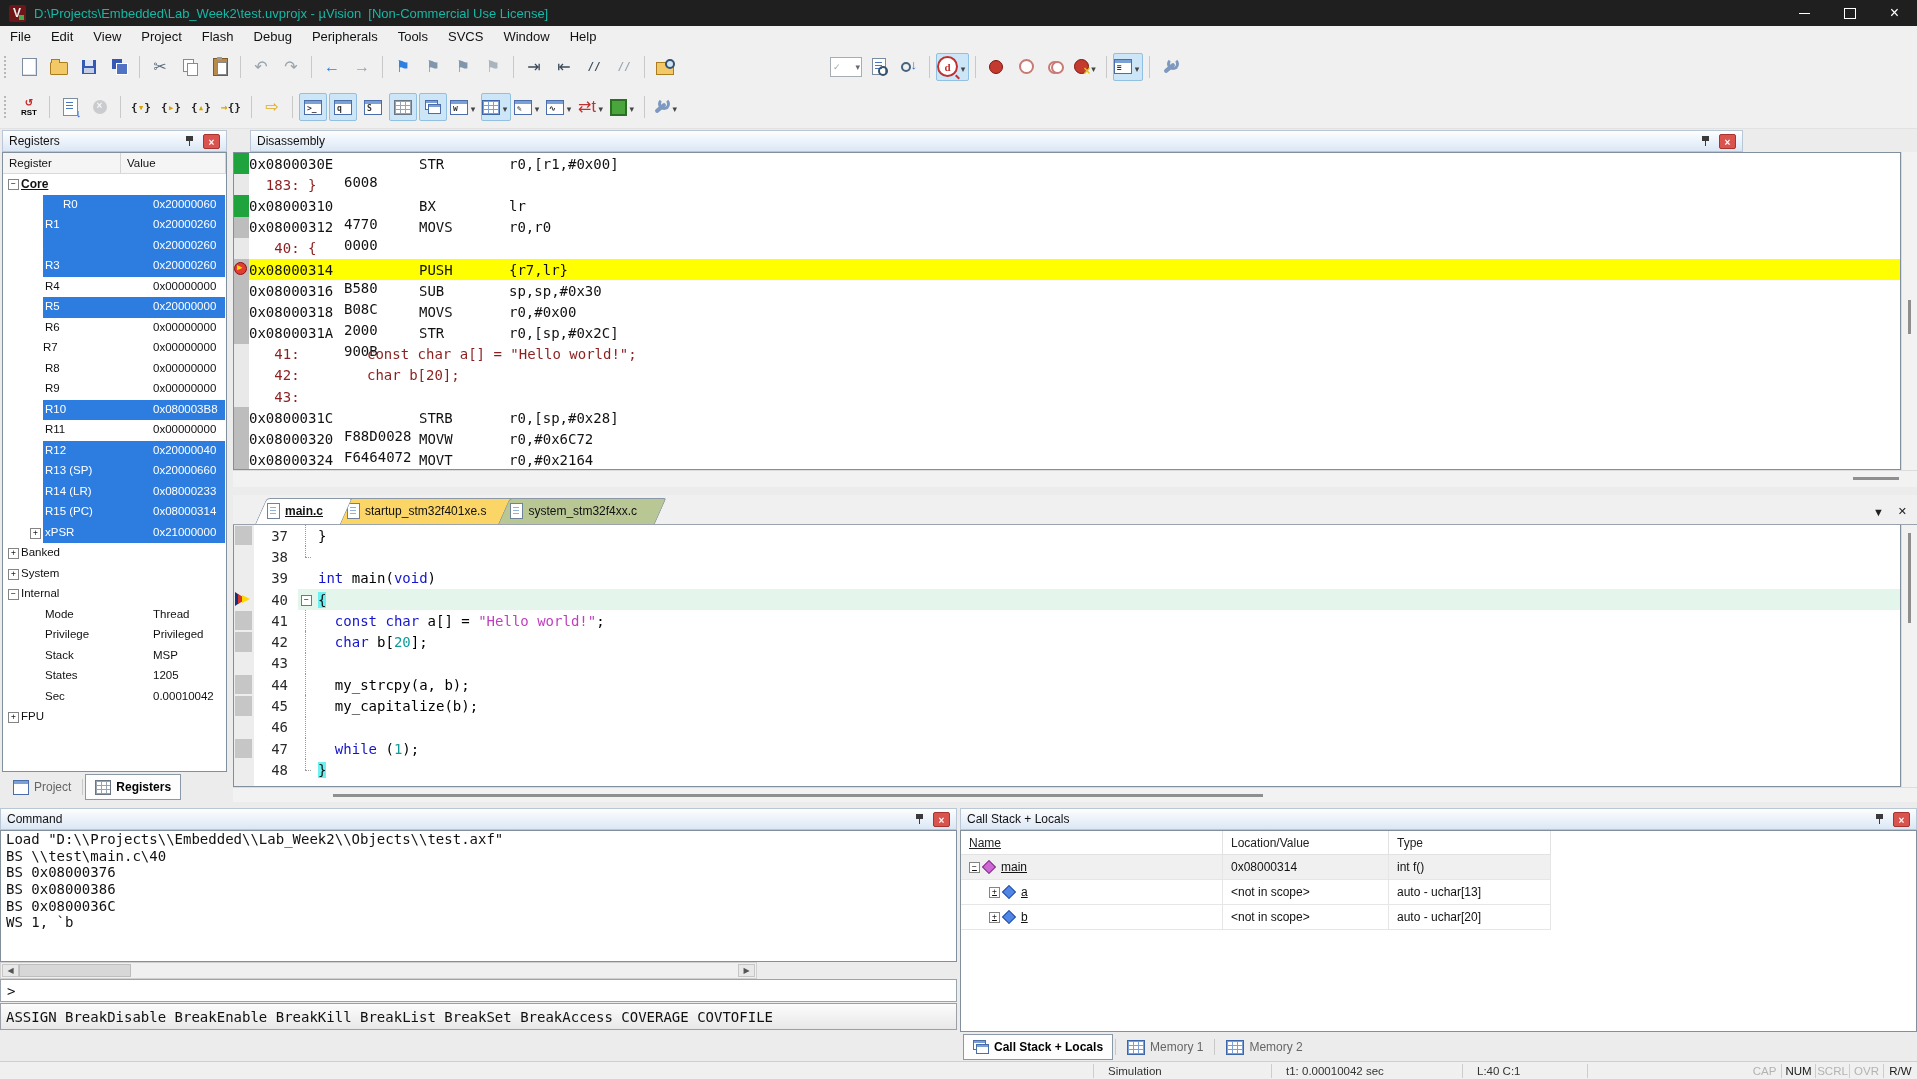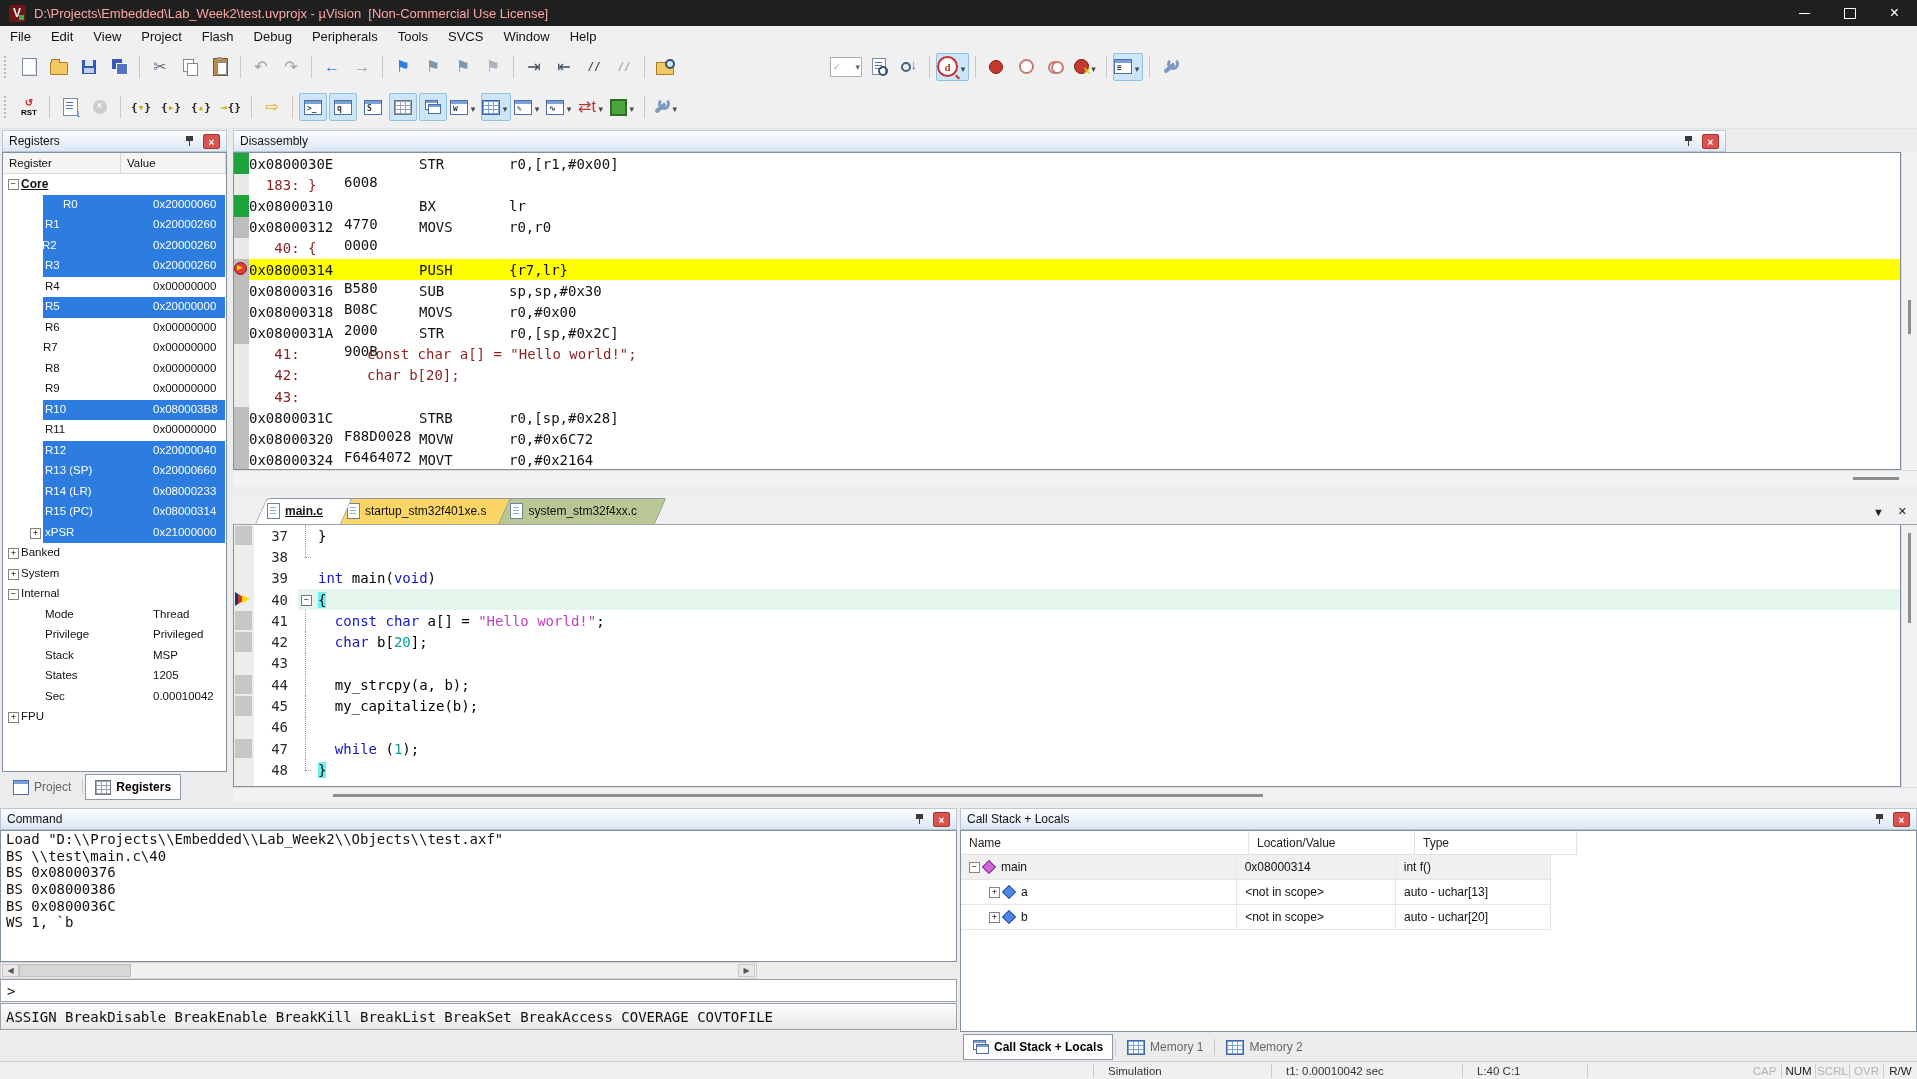--- a/index.html
+++ b/index.html
@@ -3,21 +3,21 @@
 <meta charset="utf-8">
 <style>
   html,body{margin:0;padding:0;background:#777;}
   .screen{position:relative;width:1917px;height:1079px;background:#ececec;overflow:hidden;
     font-family:"Liberation Sans",sans-serif;color:#111;}
   
   #titlebar{position:absolute;left:0;top:0;width:1917px;height:26px;background:#1f1f1f;display:flex;align-items:center;}
   .appicon{width:17px;height:17px;margin:0 8px 0 9px;background:#6e1518;border-radius:2px;position:relative;}
   .appicon::before{content:"V";position:absolute;left:4px;top:1px;font:bold 12px "Liberation Sans",sans-serif;color:#eee;}
   .appicon::after{content:"";position:absolute;right:2px;bottom:2px;width:5px;height:5px;background:#3fae4a;}
-  .title-text{color:#fca5a5;font-size:13px;white-space:pre;}
+  .title-text{color:#14b8a6;font-size:13px;white-space:pre;}
   .winbtns{margin-left:auto;display:flex;height:100%;}
   .wb{width:45px;height:100%;display:flex;align-items:center;justify-content:center;color:#fff;}
   .wb-min::before{content:"";width:11px;height:1px;background:#fff;}
   .wb-max::before{content:"";width:10px;height:9px;border:1px solid #fff;}
   .wb-close::before{content:"×";font-size:16px;line-height:1;}
   
   #menubar{position:absolute;left:0;top:26px;width:1917px;height:21px;background:#f0f0f0;display:flex;align-items:center;font-size:13px;}
   .menu-item{padding:2px 10px;}
   
   .toolbar{position:absolute;left:0;width:1917px;background:#f0f0f0;display:flex;align-items:center;border-bottom:1px solid #e2e2e2;}
@@ -170,21 +170,21 @@
   
   .cmdline{height:16.6px;display:flex;align-items:center;font:14px "DejaVu Sans Mono",monospace;white-space:pre;padding-left:5px;}
   #cmd-prompt{position:absolute;left:0;top:979px;width:957px;height:23px;background:#fff;border:1px solid #9aa4ae;box-sizing:border-box;
     font:14px "DejaVu Sans Mono",monospace;display:flex;align-items:center;padding-left:6px;}
   #cmd-assist{position:absolute;left:0;top:1003px;width:957px;height:27px;background:linear-gradient(#fcfcfc,#e8e8e8);
     border:1px solid #9aa0a6;box-sizing:border-box;display:flex;align-items:center;padding-left:5px;
     font:14px "DejaVu Sans Mono",monospace;white-space:pre;}
   
   .cs-head{display:flex;height:24px;font-size:12px;color:#222;}
   .csc{display:flex;align-items:center;padding-left:8px;border-right:1px solid #e2e2e2;border-bottom:1px solid #e2e2e2;box-sizing:border-box;}
-  .cs1{width:288px;} .cs2{width:166px;} .cs3{width:162px;}
+  .cs1{width:262px;text-decoration:underline;} .cs2{width:166px;} .cs3{width:162px;}
   .cs-row{display:flex;height:25px;width:590px;font-size:12px;}
   .cs-row.shaded{background:#f0f0f0;}
   .cs-cell{display:flex;align-items:center;border-right:1px solid #e6e6e6;border-bottom:1px solid #e6e6e6;box-sizing:border-box;padding-left:8px;position:relative;}
   .dia{width:8px;height:8px;transform:rotate(45deg);margin:0 7px 0 4px;flex:none;}
   .dia.magenta{background:#cf66d6;border:1px solid #7c2f86;}
   .dia.blue{background:#4f86e8;border:1px solid #274f9e;}
   .exp2{position:relative;width:9px;height:9px;background:#fff;border:1px solid #848484;font:8px/8px "DejaVu Sans Mono",monospace;text-align:center;color:#222;flex:none;}
   
   .btabs{position:absolute;display:flex;align-items:center;font-size:12px;}
   .btab{display:flex;align-items:center;height:24px;padding:0 9px;color:#666;}
@@ -444,21 +444,21 @@
           <span class="reg-lab" style="left: 60px;">R0</span>
           <span class="reg-val">0x20000060</span>
         </div>
         <div class="reg-row sel">
           <div class="rsel"></div>
           <span class="reg-lab" style="left: 42px;">R1</span>
           <span class="reg-val">0x20000260</span>
         </div>
         <div class="reg-row sel">
           <div class="rsel"></div>
-          <span class="reg-lab" style="left: 39px;">R2</span>
+          <span class="reg-lab" style="left: 26px;">R2</span>
           <span class="reg-val">0x20000260</span>
         </div>
         <div class="reg-row sel">
           <div class="rsel"></div>
           <span class="reg-lab" style="left: 42px;">R3</span>
           <span class="reg-val">0x20000260</span>
         </div>
         <div class="reg-row">
           <span class="reg-lab" style="left: 42px;">R4</span>
           <span class="reg-val">0x00000000</span>
@@ -562,21 +562,21 @@
         <div class="bic i-win" style="width: 14px;"></div>
         <span>Project</span>
       </div>
       <div class="btab-sep"></div>
       <div class="btab active">
         <div class="bic i-grid" style="width: 14px;"></div>
         <span>Registers</span>
       </div>
     </div>
 
-  <div class="phead" style="left:233px;top:130px;width:1493px;">
+  <div class="phead" style="left:250px;top:130px;width:1493px;">
     <span>Disassembly</span>
     <span class="sp"></span>
     <span class="pin"></span>
     <span class="xbtn"></span>
   </div>
   <div class="white-box" style="left:233px;top:152px;width:1668px;height:318px;" id="dis-body">
       <div class="dline"><div class="dgut g-green"></div><div class="dtext"><span class="da">0x0800030E</span><span class="dc">6008</span><span class="dm">STR</span><span>r0,[r1,#0x00]</span></div></div>
       <div class="dline"><div class="dgut g-src"></div><div class="dtext"><span class="dsrc">  183: }</span></div></div>
       <div class="dline"><div class="dgut g-green"></div><div class="dtext"><span class="da">0x08000310</span><span class="dc">4770</span><span class="dm">BX</span><span>lr</span></div></div>
       <div class="dline"><div class="dgut g-asm"></div><div class="dtext"><span class="da">0x08000312</span><span class="dc">0000</span><span class="dm">MOVS</span><span>r0,r0</span></div></div>

